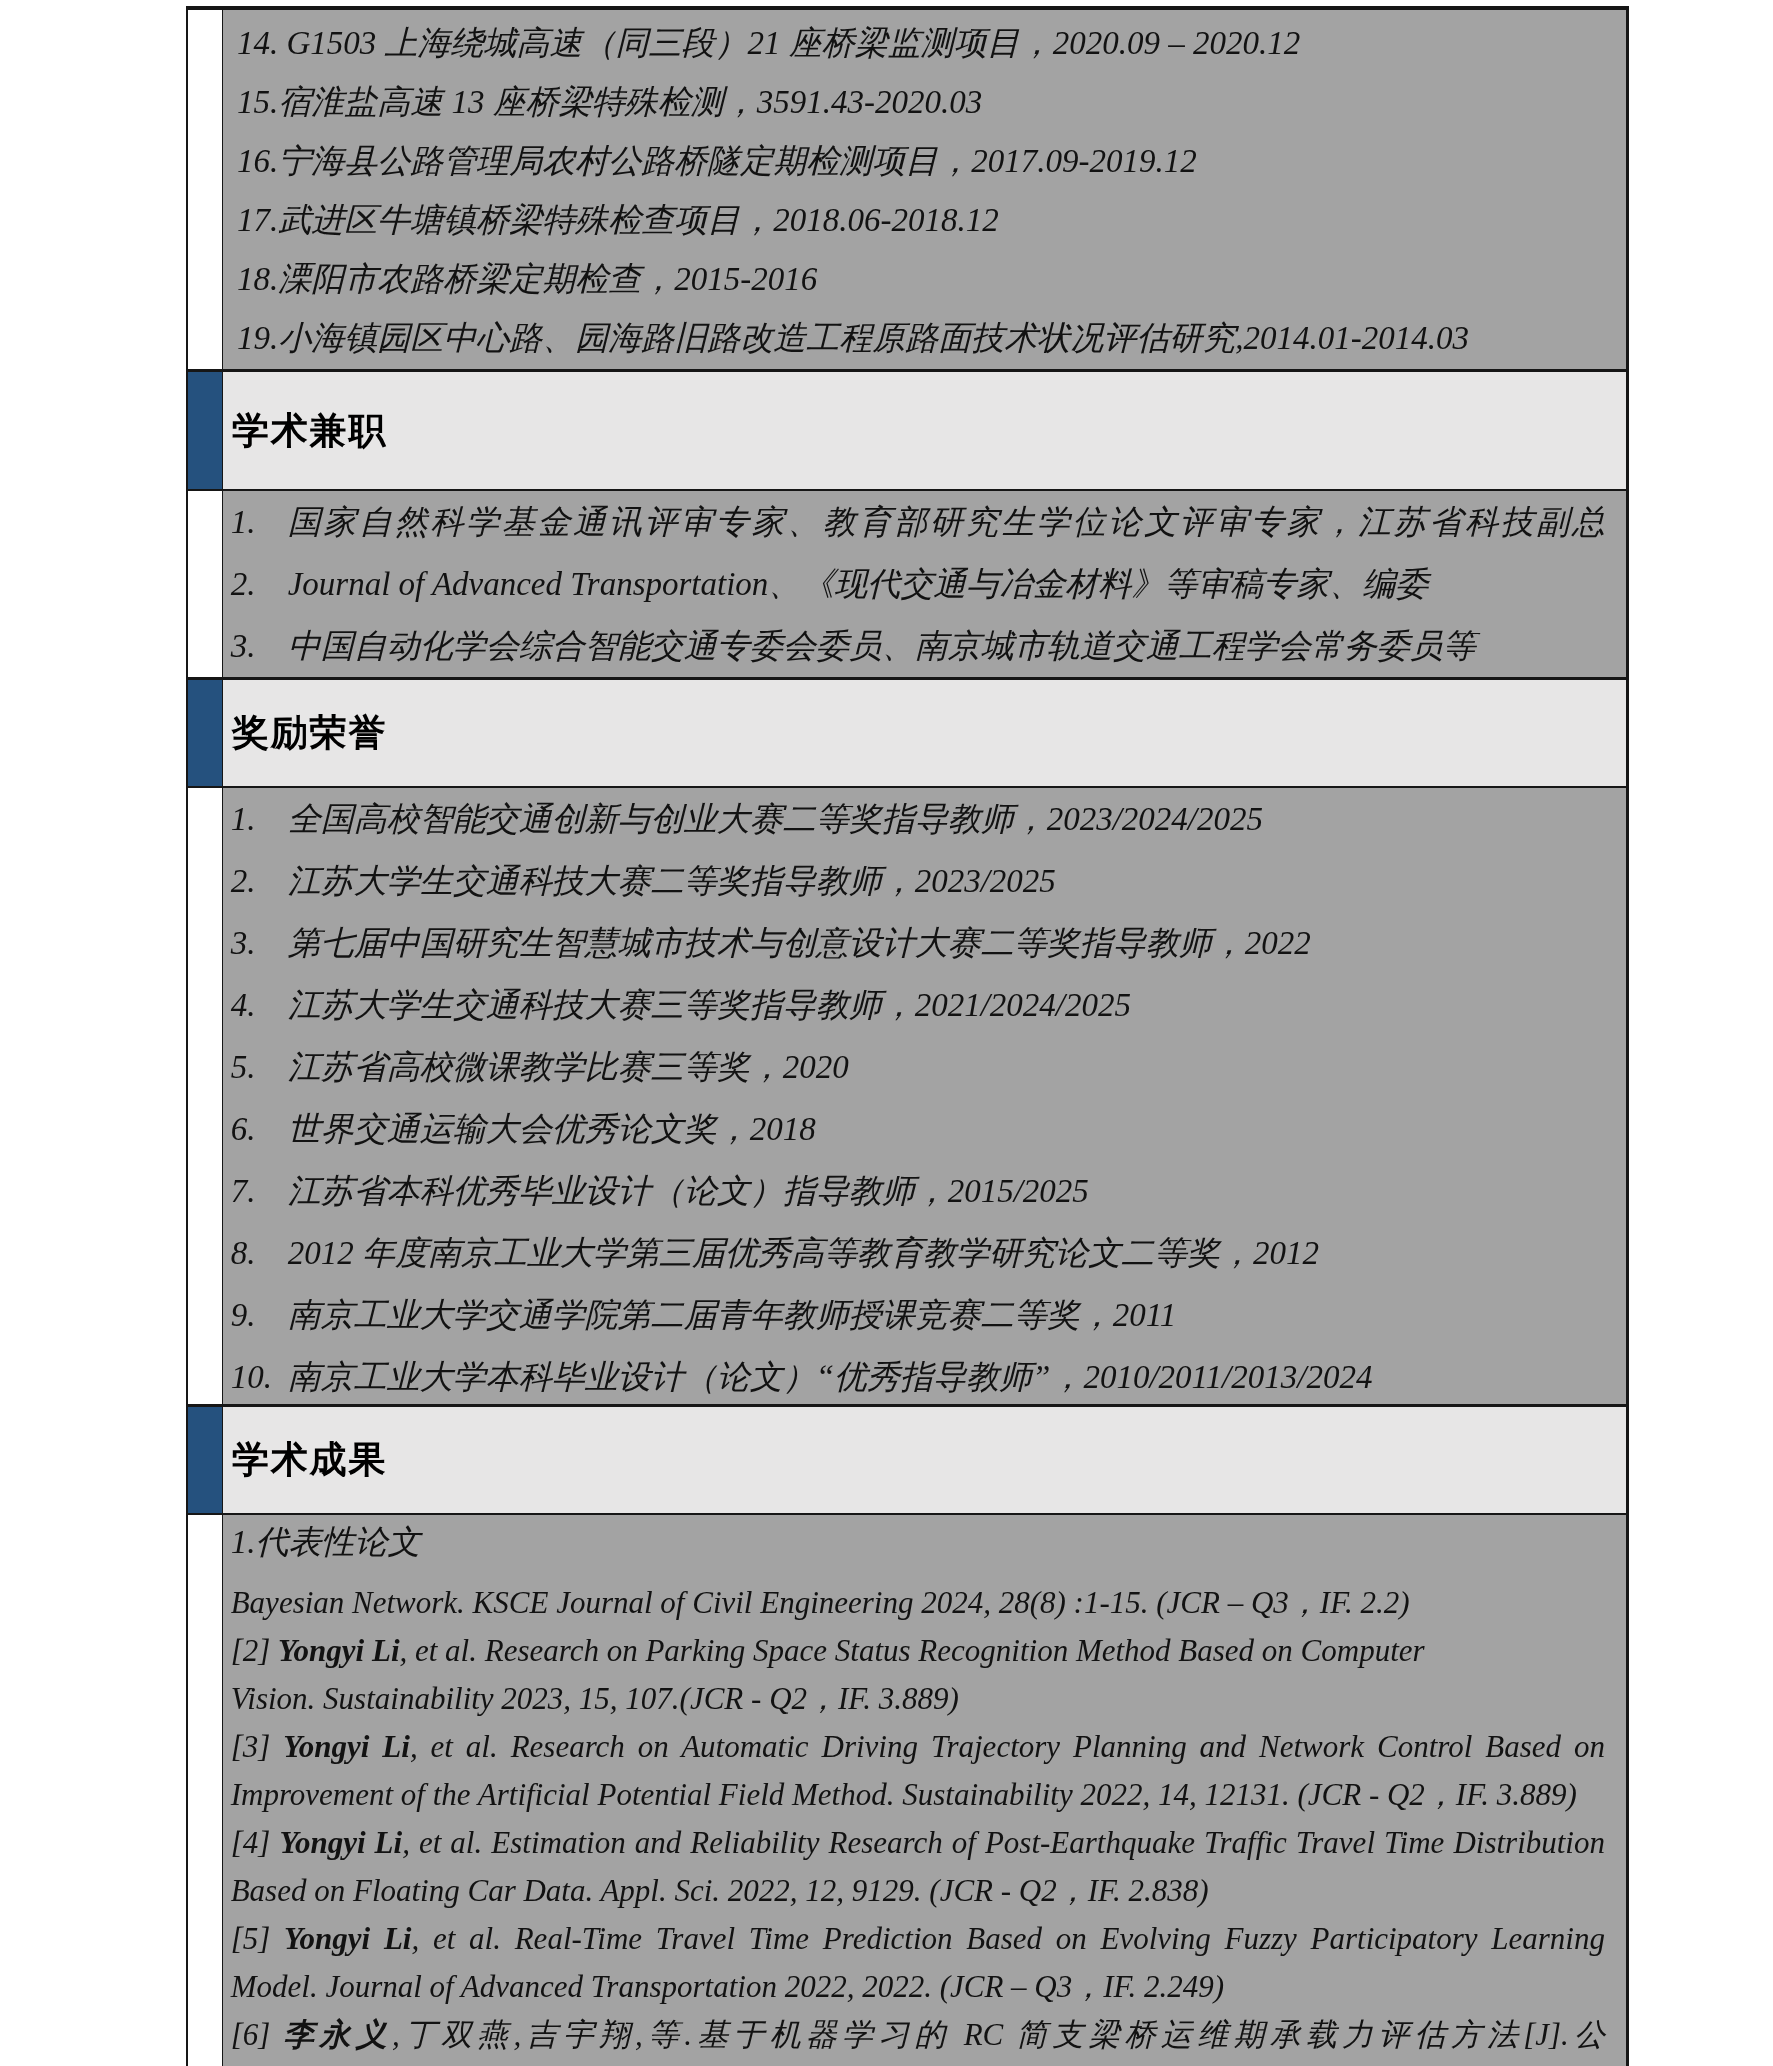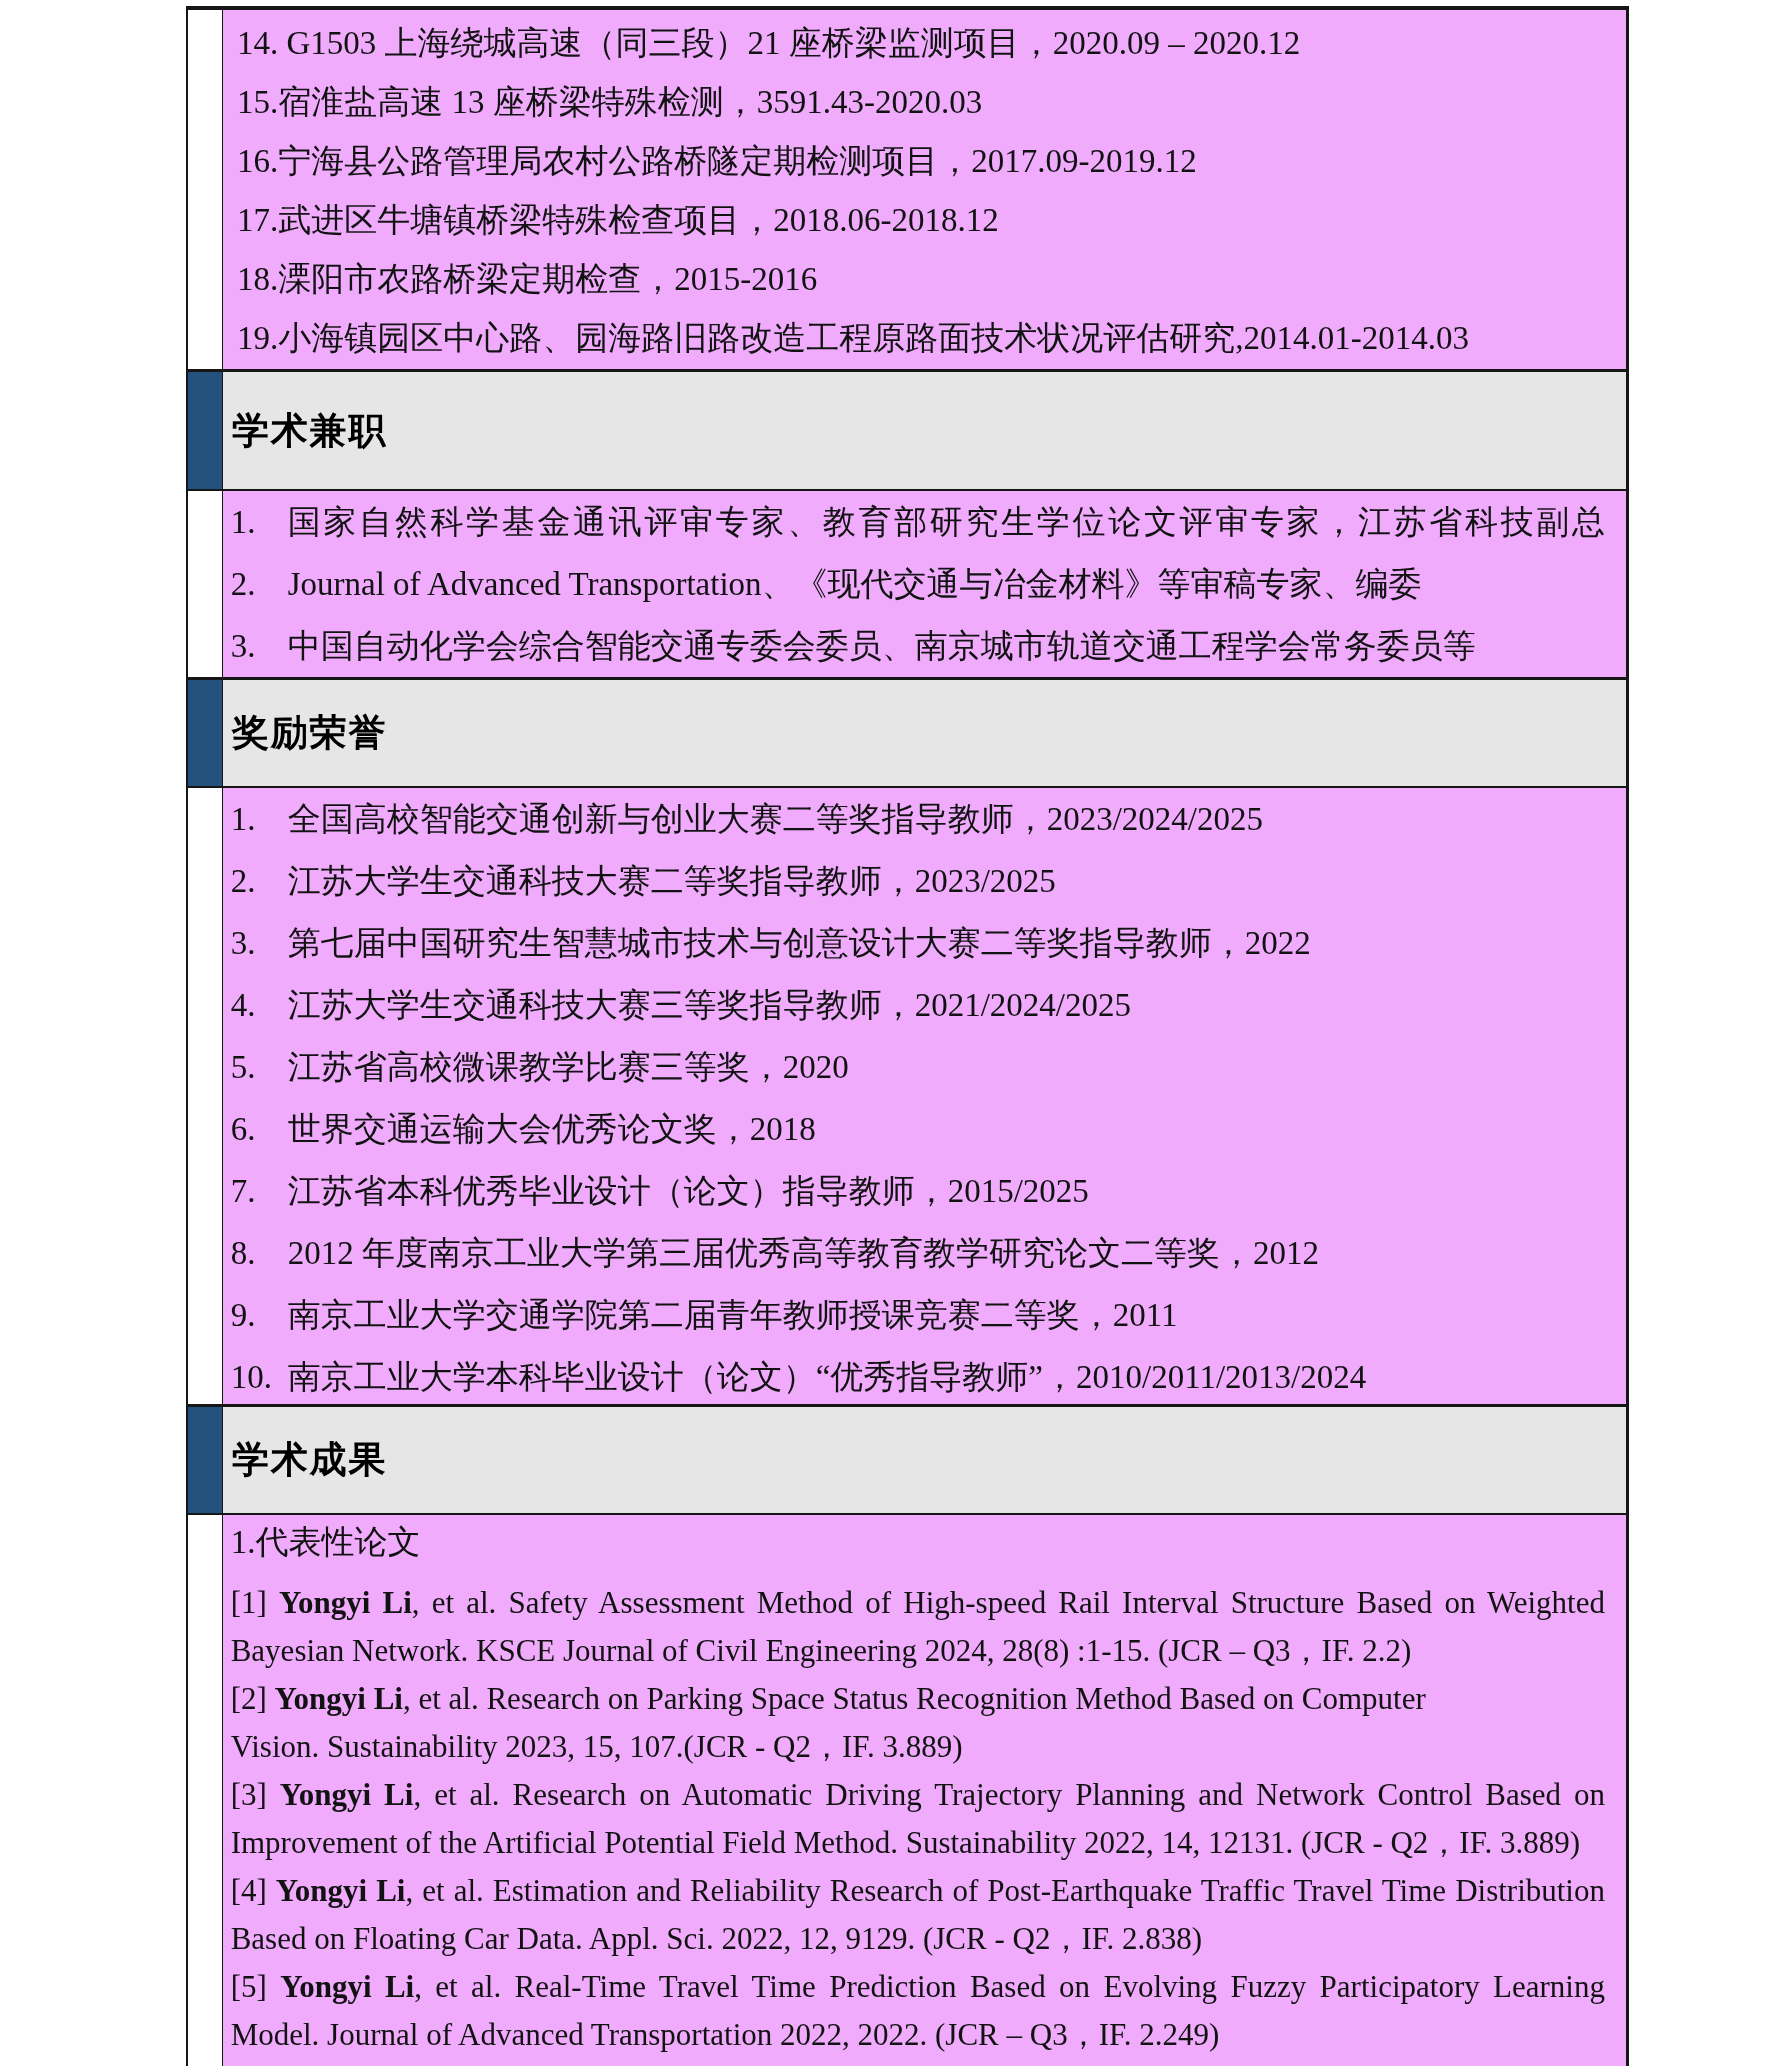--- a/index.html
+++ b/index.html
@@ -2,21 +2,21 @@
 <html style="font-size:9.5px"><head>
 <meta charset="utf-8">
 <style>
   html,body{margin:0;padding:0;background:#ffffff;}
   body{width:1773px;height:2066px;position:relative;overflow:hidden;
        font-family:"Liberation Serif","DejaVu Serif",serif;color:#121212;
        -webkit-font-smoothing:antialiased;}
   .table{position:absolute;left:186px;top:6px;width:1443px;box-sizing:border-box;
          border-top:4.7px solid #161616;border-bottom:6px solid #161616;
          border-left:2.4px solid #161616;border-right:3px solid #161616;}
-  .row{display:flex;box-sizing:border-box;background:#f0abfc;}
+  .row{display:flex;box-sizing:border-box;background:#a3a3a3;font-style:italic;}
   .side{width:35px;flex:0 0 35px;border-right:1.8px solid #161616;box-sizing:border-box;background:#ffffff;}
   .cell{flex:1;box-sizing:border-box;padding:0 21px 0 7.7px;overflow:hidden;}
   
   .hrow{display:flex;box-sizing:border-box;height:111px;background:#E7E6E6;
         border-top:3px solid #161616;border-bottom:2.4px solid #161616;}
   .hrow .side{background:#25517E;}
   .htitle{flex:1;display:flex;align-items:center;padding-left:9px;
           font-family:"DejaVu Sans","Liberation Sans",sans-serif;
           font-weight:bold;font-size:37px;letter-spacing:1.8px;color:#000;}
   
@@ -133,21 +133,20 @@
   <div class="hrow">
     <div class="side"></div>
     <div class="htitle">学术成果</div>
   </div>
 
   <div class="row rowD">
     <div class="side"></div>
     <div class="cell">
       <div class="subtitle">1.代表性论文</div>
       <div class="pubs">
-        <div class="pline jfull"><span>[1] </span><b>Yongyi Li</b><span>, et al. Safety Assessment Method of High-speed Rail Interval Structure Based on Weighted</span></div>
         <div class="pline"><span>Bayesian Network. KSCE Journal of Civil Engineering 2024, 28(8) :1-15. (JCR – Q3，IF. 2.2)</span></div>
         <div class="pline"><span>[2] </span><b>Yongyi Li</b><span>, et al. Research on Parking Space Status Recognition Method Based on Computer</span></div>
         <div class="pline"><span>Vision. Sustainability 2023, 15, 107.(JCR - Q2，IF. 3.889)</span></div>
         <div class="pline jfull"><span>[3] </span><b>Yongyi Li</b><span>, et al. Research on Automatic Driving Trajectory Planning and Network Control Based on</span></div>
         <div class="pline"><span>Improvement of the Artificial Potential Field Method. Sustainability 2022, 14, 12131. (JCR - Q2，IF. 3.889)</span></div>
         <div class="pline jfull"><span>[4] </span><b>Yongyi Li</b><span>, et al. Estimation and Reliability Research of Post-Earthquake Traffic Travel Time Distribution</span></div>
         <div class="pline"><span>Based on Floating Car Data. Appl. Sci. 2022, 12, 9129. (JCR - Q2，IF. 2.838)</span></div>
         <div class="pline jfull"><span>[5] </span><b>Yongyi Li</b><span>, et al. Real-Time Travel Time Prediction Based on Evolving Fuzzy Participatory Learning</span></div>
         <div class="pline"><span>Model. Journal of Advanced Transportation 2022, 2022. (JCR – Q3，IF. 2.249)</span></div>
         <div class="pline jfull"><span>[6] </span><b>李永义</b><span>,丁双燕,吉宇翔,等.基于机器学习的 RC 简支梁桥运维期承载力评估方法[J].公</span></div>

